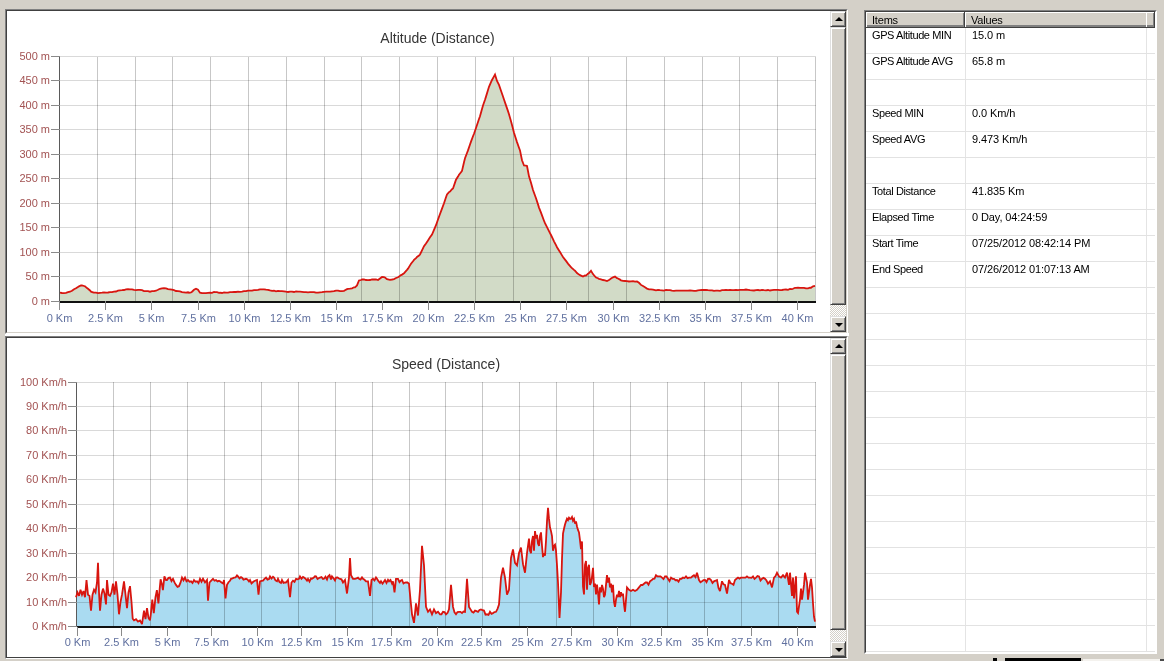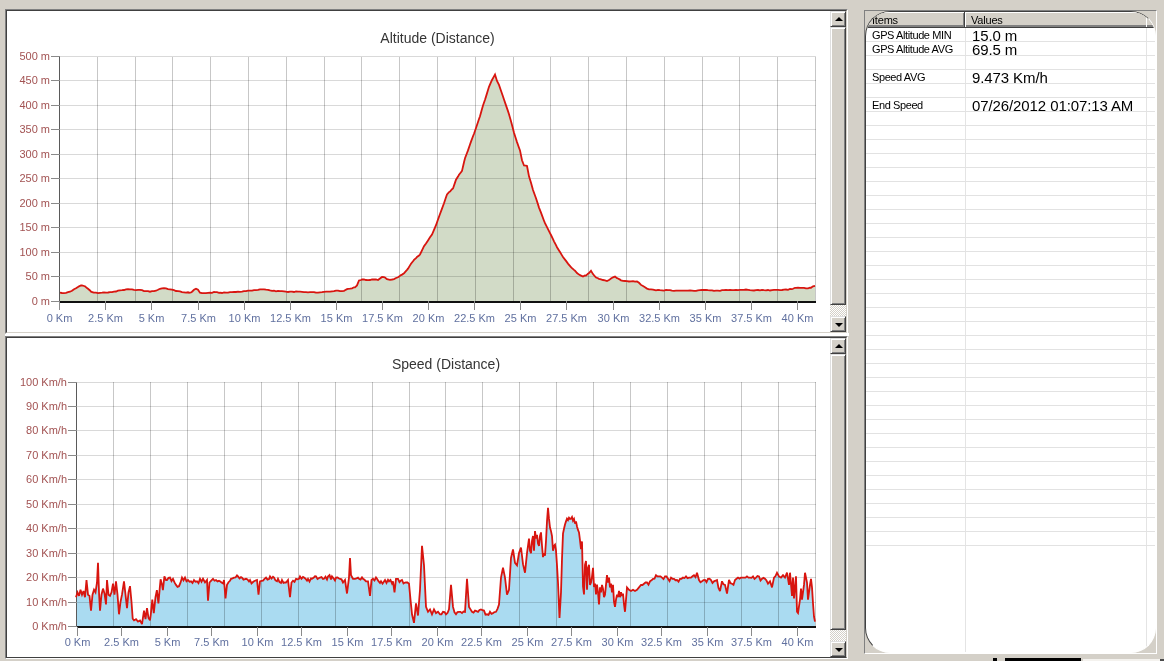--- a/index.html
+++ b/index.html
@@ -1,41 +1,41 @@
 <!DOCTYPE html>
 <html><head><meta charset="utf-8"><style>
 * { margin:0; padding:0; box-sizing:border-box; }
 html,body { width:1164px; height:661px; overflow:hidden; }
 body { background:#d4d0c8; font-family:"Liberation Sans", sans-serif; position:relative; }
 .sunken { position:absolute; border:1px solid; border-color:#808080 #fff #fff #808080; }
 .sunken > .in { position:absolute; left:0; top:0; right:0; bottom:0; border:1px solid; border-color:#404040 #d4d0c8 #d4d0c8 #404040; background:#fff; overflow:hidden; }
 .sunken-dkb > .in { border-color:#404040 #d4d0c8 #404040 #404040; }
-.sunken-wt > .in { border-color:#404040 #fff #fff #404040;border-radius:25px; }
+.sunken-wt > .in { border-color:#404040 #fff #fff #404040; }
 .sb { position:absolute; top:0; bottom:0; right:0; width:16px; background:#d4d0c8; }
 .sbtn { position:absolute; left:0; width:16px; height:16px; background:#d4d0c8;
   border:1px solid; border-color:#dfdfdf #404040 #404040 #dfdfdf;
   box-shadow: inset 1px 1px 0 #fff, inset -1px -1px 0 #808080; }
 .thumb { position:absolute; left:0; width:16px; background:#d4d0c8;
   border:1px solid; border-color:#dfdfdf #404040 #404040 #dfdfdf;
   box-shadow: inset 1px 1px 0 #fff, inset -1px -1px 0 #808080; }
 .track { position:absolute; left:0; width:16px; background:#d4d0c8;
   background-image: linear-gradient(45deg,#fff 25%,transparent 25%,transparent 75%,#fff 75%),
                     linear-gradient(45deg,#fff 25%,transparent 25%,transparent 75%,#fff 75%);
   background-size:2px 2px; background-position:0 0,1px 1px; }
 .tri-up { position:absolute; left:4px; top:5px; width:0; height:0;
   border-left:4px solid transparent; border-right:4px solid transparent; border-bottom:4px solid #000; }
 .tri-dn { position:absolute; left:4px; top:6px; width:0; height:0;
   border-left:4px solid transparent; border-right:4px solid transparent; border-top:4px solid #000; }
 .hcell { position:absolute; top:0; height:16px; background:#d4d0c8;
   border-right:1px solid #404040; border-bottom:1px solid #404040;
   box-shadow: inset 1px 1px 0 #fff, inset -1px -2px 0 #808080;
   font-size:11px; color:#000; line-height:13px; padding-top:2px; padding-left:6px; letter-spacing:-0.2px; }
-.trow { position:relative; height:14px; border-bottom:1px solid #e2e2e2; }
+.trow { position:relative; height:26px; border-bottom:1px solid #e2e2e2; }
 .tc1 { position:absolute; left:6px; top:1px; height:13px; line-height:13px; font-size:11px; color:#000; letter-spacing:-0.4px; white-space:nowrap; }
-.tc2 { position:absolute; left:106px; top:1px; height:13px; line-height:13px; font-size:15px; color:#000; letter-spacing:-0.1px; white-space:nowrap;text-align:right; }
+.tc2 { position:absolute; left:106px; top:1px; height:13px; line-height:13px; font-size:11px; color:#000; letter-spacing:-0.1px; white-space:nowrap;text-align:right; }
 .vline { position:absolute; top:16px; bottom:0; width:1px; background:#e4e4e4; }
 </style></head>
 <body>
 
 <div style="position:absolute;left:5px;top:333px;width:844px;height:3px;background:#fff;"></div>
 
 <div class="sunken" style="left:5px; top:9px; width:843px; height:325px;">
   <div class="in">
     <svg width="823" height="321" style="position:absolute;left:0;top:0">
 <polygon points="53.0,290.0 53.0,281.7 55.0,282.0 57.0,282.2 59.0,281.9 61.0,281.2 63.0,280.7 65.0,279.7 67.0,278.2 69.0,277.3 71.0,275.9 72.0,275.3 74.0,274.5 75.0,274.4 77.0,275.0 78.0,275.3 80.0,277.1 81.0,277.8 83.0,279.5 84.0,280.7 86.0,281.3 87.0,281.7 89.0,281.7 91.0,282.2 93.0,281.8 95.0,281.7 97.0,281.4 99.0,281.7 101.0,281.5 103.0,281.2 105.0,281.2 107.0,280.7 109.0,280.5 111.0,279.7 113.0,279.3 115.0,279.2 117.0,279.0 119.0,278.3 121.0,278.1 123.0,278.3 125.0,278.4 127.0,278.8 129.0,279.1 131.0,278.8 133.0,278.8 135.0,279.2 137.0,280.1 139.0,280.2 141.0,280.2 143.0,280.7 145.0,280.2 147.0,280.2 149.0,279.7 151.0,278.8 153.0,277.8 155.0,277.3 157.0,277.1 159.0,277.3 161.0,278.1 163.0,278.3 165.0,278.6 167.0,279.2 169.0,280.0 171.0,280.2 173.0,280.4 175.0,281.2 177.0,281.3 179.0,281.7 181.0,281.3 182.0,281.7 184.0,281.4 185.0,280.7 187.0,278.8 189.0,277.8 191.0,278.8 193.0,281.7 195.0,282.2 196.0,282.2 198.0,282.1 199.0,282.2 201.0,281.8 203.0,281.7 205.0,281.8 207.0,281.0 208.0,281.2 210.0,281.1 212.0,281.8 213.0,281.7 215.0,282.0 217.0,281.5 219.0,281.7 221.0,281.6 223.0,281.2 225.0,281.2 227.0,281.0 229.0,281.0 231.0,280.7 233.0,280.9 235.0,280.7 237.0,280.2 239.0,280.1 241.0,279.7 243.0,279.7 245.0,279.6 247.0,279.2 249.0,279.2 251.0,278.9 253.0,278.3 255.0,278.3 257.0,278.3 259.0,278.7 261.0,278.8 263.0,279.4 265.0,279.8 267.0,279.7 269.0,280.3 271.0,279.8 273.0,280.2 275.0,280.1 277.0,280.3 279.0,280.7 281.0,281.0 283.0,280.6 285.0,280.7 287.0,281.0 289.0,280.4 291.0,280.7 293.0,280.7 295.0,280.8 297.0,281.2 299.0,281.1 301.0,281.3 303.0,281.2 305.0,281.1 307.0,281.1 309.0,281.7 311.0,281.7 313.0,281.4 315.0,281.2 317.0,280.8 319.0,280.7 321.0,280.7 323.0,280.6 325.0,280.4 327.0,280.2 329.0,279.6 331.0,279.7 333.0,280.2 335.0,280.2 337.0,279.8 338.0,279.2 340.0,278.1 341.0,277.8 343.0,277.7 345.0,277.3 347.0,276.3 348.0,276.3 350.0,274.4 352.0,269.5 354.0,269.0 355.0,268.5 357.0,268.4 359.0,269.0 361.0,269.1 363.0,269.0 365.0,268.4 367.0,268.5 369.0,268.5 371.0,269.0 373.0,267.5 375.0,266.0 377.0,266.2 378.0,266.5 380.0,268.1 381.0,268.5 383.0,268.8 385.0,268.5 387.0,268.1 389.0,267.0 391.0,266.3 392.0,265.6 394.0,264.1 395.0,263.6 397.0,262.3 398.0,261.1 400.0,258.9 401.0,257.7 403.0,254.4 404.0,252.8 406.0,250.3 407.0,248.9 409.0,247.1 410.0,246.0 412.0,244.6 413.0,243.5 415.0,239.3 417.0,235.2 419.0,232.4 421.0,229.4 423.0,226.3 425.0,223.5 427.0,218.8 429.0,214.2 431.0,208.5 433.0,203.0 435.0,197.6 437.0,192.2 439.0,186.3 440.0,183.4 442.0,181.1 443.0,180.5 445.0,178.2 446.0,177.5 448.0,171.6 449.0,168.7 451.0,165.6 452.0,163.8 454.0,161.2 455.0,159.9 457.0,151.3 458.0,147.2 460.0,142.0 461.0,139.4 463.0,133.5 464.0,130.6 466.0,125.3 467.0,122.8 469.0,117.0 470.0,114.0 472.0,108.0 473.0,105.2 475.0,97.9 476.0,94.4 478.0,88.7 479.0,85.6 481.0,79.1 482.0,75.8 484.0,71.2 485.0,69.0 487.0,65.4 488.0,63.6 490.0,70.0 492.0,73.9 494.0,79.7 496.0,85.5 497.0,88.5 499.0,94.4 501.0,100.1 502.0,103.2 504.0,110.3 505.0,114.0 507.0,121.8 509.0,128.0 510.0,131.1 512.0,136.7 513.0,139.4 515.0,149.2 517.0,154.5 519.0,154.6 520.0,155.0 522.0,165.3 524.0,171.7 526.0,179.0 528.0,184.5 529.0,187.3 531.0,193.4 532.0,196.6 534.0,201.7 535.0,204.4 537.0,209.7 538.0,212.2 540.0,216.1 541.0,218.1 543.0,222.1 544.0,224.0 546.0,228.1 547.0,230.3 549.0,234.2 550.0,236.2 552.0,239.5 553.0,241.1 555.0,244.4 556.0,246.0 558.0,248.6 559.0,249.9 561.0,252.6 562.0,253.8 564.0,256.2 565.0,257.2 567.0,258.9 568.0,259.7 570.0,262.0 572.0,263.6 574.0,264.6 576.0,265.6 578.0,264.5 579.0,264.6 581.0,262.7 582.0,262.1 584.0,259.7 586.0,263.1 588.0,265.5 589.0,266.5 591.0,267.2 592.0,268.0 594.0,268.3 596.0,269.0 598.0,269.3 600.0,270.0 602.0,269.1 604.0,267.5 606.0,266.3 608.0,265.6 610.0,267.1 611.0,267.5 613.0,268.6 614.0,269.5 616.0,269.9 618.0,270.0 620.0,270.2 622.0,270.5 624.0,270.4 626.0,270.1 628.0,270.7 630.0,270.4 632.0,271.8 634.0,273.9 636.0,275.1 638.0,276.3 640.0,277.6 642.0,278.3 644.0,278.3 646.0,278.6 647.0,278.8 649.0,279.3 651.0,278.8 653.0,279.2 655.0,279.4 657.0,279.6 659.0,279.0 661.0,279.2 663.0,279.2 665.0,279.6 667.0,279.9 669.0,279.7 671.0,279.7 673.0,279.7 675.0,279.6 677.0,279.7 679.0,279.7 681.0,279.7 683.0,279.5 685.0,279.7 687.0,279.9 689.0,279.8 691.0,279.4 693.0,279.2 695.0,279.0 697.0,279.0 699.0,278.9 701.0,279.2 703.0,279.4 705.0,279.3 707.0,279.9 709.0,279.7 711.0,279.7 713.0,279.8 715.0,279.1 717.0,279.2 719.0,278.8 721.0,279.1 723.0,279.0 725.0,279.2 727.0,279.2 729.0,278.8 731.0,279.2 733.0,278.8 735.0,278.9 737.0,278.9 739.0,278.5 741.0,278.8 743.0,279.1 745.0,279.3 747.0,279.5 749.0,279.2 751.0,279.0 753.0,279.4 755.0,278.9 757.0,279.2 759.0,279.4 761.0,279.0 763.0,279.5 765.0,279.2 767.0,278.9 769.0,278.8 771.0,278.9 773.0,279.2 775.0,279.0 777.0,278.7 779.0,278.5 781.0,278.8 783.0,278.0 785.0,278.2 786.0,277.8 788.0,276.8 789.0,276.8 791.0,276.6 793.0,276.8 795.0,276.9 797.0,276.8 799.0,277.3 801.0,277.3 803.0,276.6 804.0,276.8 806.0,275.3 808.0,274.8 808.0,290.0" fill="#d2dbc7"></polygon>
@@ -260,33 +260,49 @@
     </div>
     <div class="vline" style="left:99px;"></div>
     <div class="vline" style="left:280px;"></div>
     <div style="position:absolute;left:0;top:16px;width:289px;">
 <div class="trow">
           <div class="tc1">GPS Altitude MIN</div>
           <div class="tc2">15.0 m</div>
         </div>
 <div class="trow">
           <div class="tc1">GPS Altitude AVG</div>
-          <div class="tc2">69.5 m</div>
-        </div>
-<div class="trow">
-          <div class="tc1"></div>
-          <div class="tc2"></div>
+          <div class="tc2">65.8 m</div>
+        </div>
+<div class="trow">
+          <div class="tc1"></div>
+          <div class="tc2"></div>
+        </div>
+<div class="trow">
+          <div class="tc1">Speed MIN</div>
+          <div class="tc2">0.0 Km/h</div>
         </div>
 <div class="trow">
           <div class="tc1">Speed AVG</div>
           <div class="tc2">9.473 Km/h</div>
         </div>
 <div class="trow">
           <div class="tc1"></div>
           <div class="tc2"></div>
+        </div>
+<div class="trow">
+          <div class="tc1">Total Distance</div>
+          <div class="tc2">41.835 Km</div>
+        </div>
+<div class="trow">
+          <div class="tc1">Elapsed Time</div>
+          <div class="tc2">0 Day, 04:24:59</div>
+        </div>
+<div class="trow">
+          <div class="tc1">Start Time</div>
+          <div class="tc2">07/25/2012 08:42:14 PM</div>
         </div>
 <div class="trow">
           <div class="tc1">End Speed</div>
           <div class="tc2">07/26/2012 01:07:13 AM</div>
         </div>
 <div class="trow">
           <div class="tc1"></div>
           <div class="tc2"></div>
         </div>
 <div class="trow">

